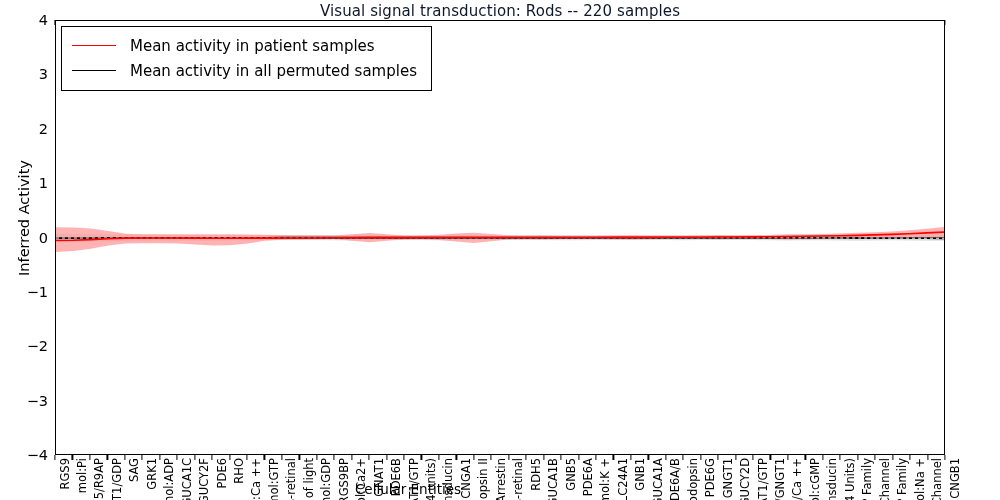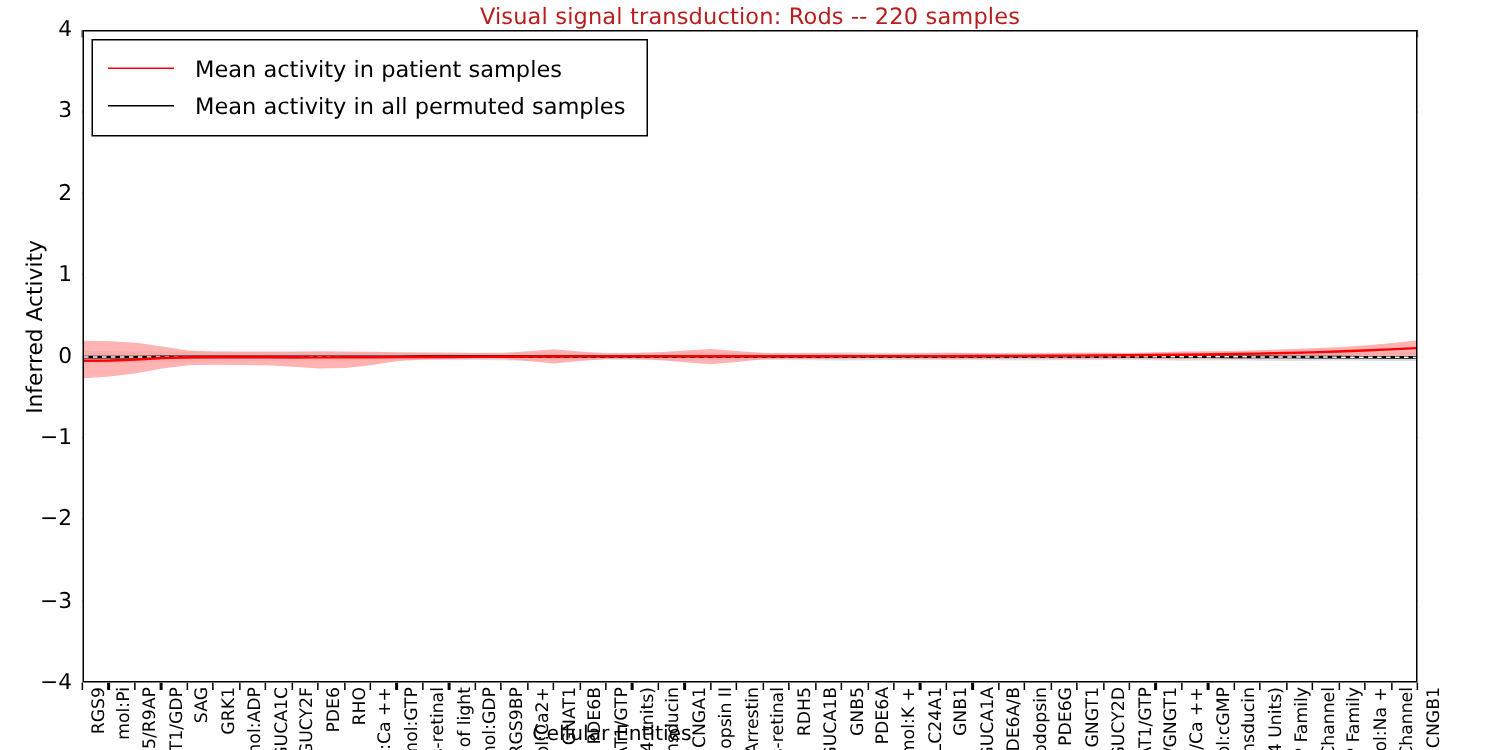--- a/index.html
+++ b/index.html
@@ -3,21 +3,21 @@
 <meta charset="utf-8">
 <style>
   html,body{margin:0;padding:0;background:#ffffff;}
   body{width:1000px;height:500px;overflow:hidden;
        font-family:"DejaVu Sans","Liberation Sans",sans-serif;color:#000;}
   #root{position:relative;width:1000px;height:500px;}
 
   
   .chart-title{
     position:absolute;left:0;top:2px;width:1000px;text-align:center;
-    font-size:15px;color:#b91c1c;letter-spacing:0.1px;
+    font-size:15px;color:#0f172a;letter-spacing:0.1px;
   }
 
   
   .plot-frame{
     position:absolute;left:55px;top:20px;width:890px;height:435px;
     border:1.2px solid #000;box-sizing:border-box;background:#fff;
   }
   .plot-clip{position:absolute;inset:0;overflow:hidden;}
   .plot-svg{position:absolute;left:0;top:0;width:100%;height:100%;display:block;}
 

